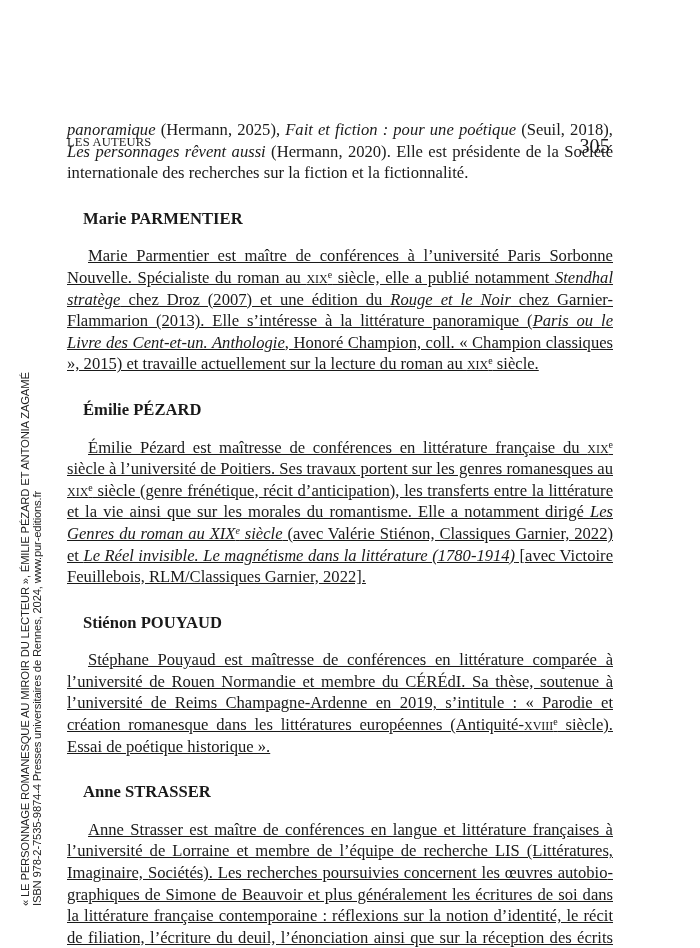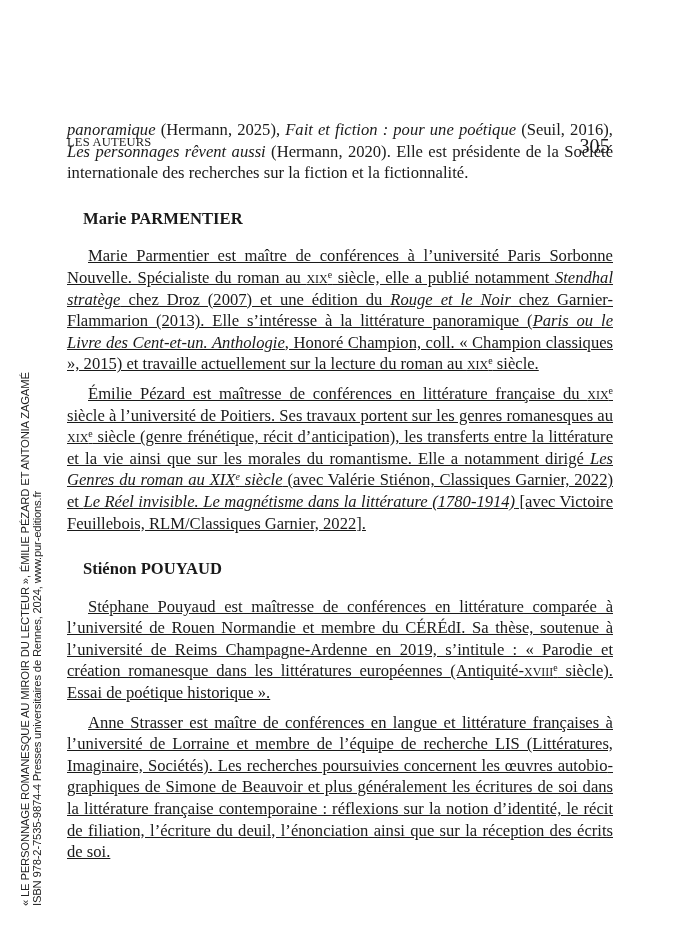--- a/index.html
+++ b/index.html
@@ -35,38 +35,40 @@
 </style>
 </head>
 <body>
 
 <div class="running-head">
   <span class="title">LES AUTEURS</span>
   <span class="folio">305</span>
 </div>
 
 <div class="content">
-  <p class="cont" id="intro"><span class="it">panoramique</span><span> (Hermann, 2025), </span><span class="it">Fait et fiction : pour une poétique</span><span> (Seuil, 2016), </span><span class="it">Les personnages rêvent aussi</span><span> (Hermann, 2020). Elle est présidente de la Société inter­nationale des recherches sur la fiction et la fictionnalité.</span></p>
+  <p class="cont" id="intro"><span class="it">panoramique</span><span> (Hermann, 2025), </span><span class="it">Fait et fiction : pour une poétique</span><span> (Seuil, 2018), </span><span class="it">Les personnages rêvent aussi</span><span> (Hermann, 2020). Elle est présidente de la Société inter­nationale des recherches sur la fiction et la fictionnalité.</span></p>
   <div id="authors">
       <div class="gap"></div>
       <section>
         <h3>Marie PARMENTIER</h3>
         <p class="indent"><span>Marie Parmentier est maître de conférences à l’université Paris Sorbonne Nouvelle. Spécialiste du roman au </span><span class="sc">xix</span><sup>e</sup><span> siècle, elle a publié notamment </span><span class="it">Stendhal stratège</span><span> chez Droz (2007) et une édition du </span><span class="it">Rouge et le Noir</span><span> chez Garnier-Flammarion (2013). Elle s’intéresse à la littérature panoramique (</span><span class="it">Paris ou le Livre des Cent-et-un. Anthologie</span><span>, Honoré Champion, coll. « Champion classiques », 2015) et travaille actuellement sur la lecture du roman au </span><span class="sc">xix</span><sup>e</sup><span> siècle.</span></p>
       </section>
       <div class="gap"></div>
       <section>
+        <h3>Émilie PÉZARD</h3>
         <p class="indent"><span>Émilie Pézard est maîtresse de conférences en littérature française du </span><span class="sc">xix</span><sup>e</sup><span> siècle à l’université de Poitiers. Ses travaux portent sur les genres romanesques au </span><span class="sc">xix</span><sup>e</sup><span> siècle (genre frénétique, récit d’anticipation), les transferts entre la littérature et la vie ainsi que sur les morales du romantisme. Elle a notamment dirigé </span><span class="it">Les Genres du roman au XIX</span><sup class="it">e</sup><span class="it"> siècle</span><span> (avec Valérie Stiénon, Classiques Garnier, 2022) et </span><span class="it">Le Réel invisible. Le magnétisme dans la littérature (1780-1914)</span><span> [avec Victoire Feuillebois, RLM/Classiques Garnier, 2022].</span></p>
       </section>
       <div class="gap"></div>
       <section>
         <h3>Stiénon POUYAUD</h3>
         <p class="indent"><span>Stéphane Pouyaud est maîtresse de conférences en littérature comparée à l’université de Rouen Normandie et membre du CÉRÉdI. Sa thèse, soutenue à l’université de Reims Champagne-Ardenne en 2019, s’intitule : « Parodie et création romanesque dans les littératures européennes (Antiquité-</span><span class="sc">xviii</span><sup>e</sup><span> siècle). Essai de poétique historique ».</span></p>
       </section>
       <div class="gap"></div>
       <section>
+        <h3>Anne STRASSER</h3>
         <p class="indent"><span>Anne Strasser est maître de conférences en langue et littérature françaises à l’université de Lorraine et membre de l’équipe de recherche LIS (Littératures, Imaginaire, Sociétés). Les recherches poursuivies concernent les œuvres autobio­graphiques de Simone de Beauvoir et plus généralement les écritures de soi dans la littérature française contemporaine : réflexions sur la notion d’identité, le récit de filiation, l’écriture du deuil, l’énonciation ainsi que sur la réception des écrits de soi.</span></p>
       </section>
     </div>
 </div>
 
 <div class="side">
   <div>« LE PERSONNAGE ROMANESQUE AU MIROIR DU LECTEUR », ÉMILIE PÉZARD ET ANTONIA ZAGAMÉ</div>
   <div>ISBN 978-2-7535-9874-4 Presses universitaires de Rennes, 2024, www.pur-editions.fr</div>
 </div>
 

